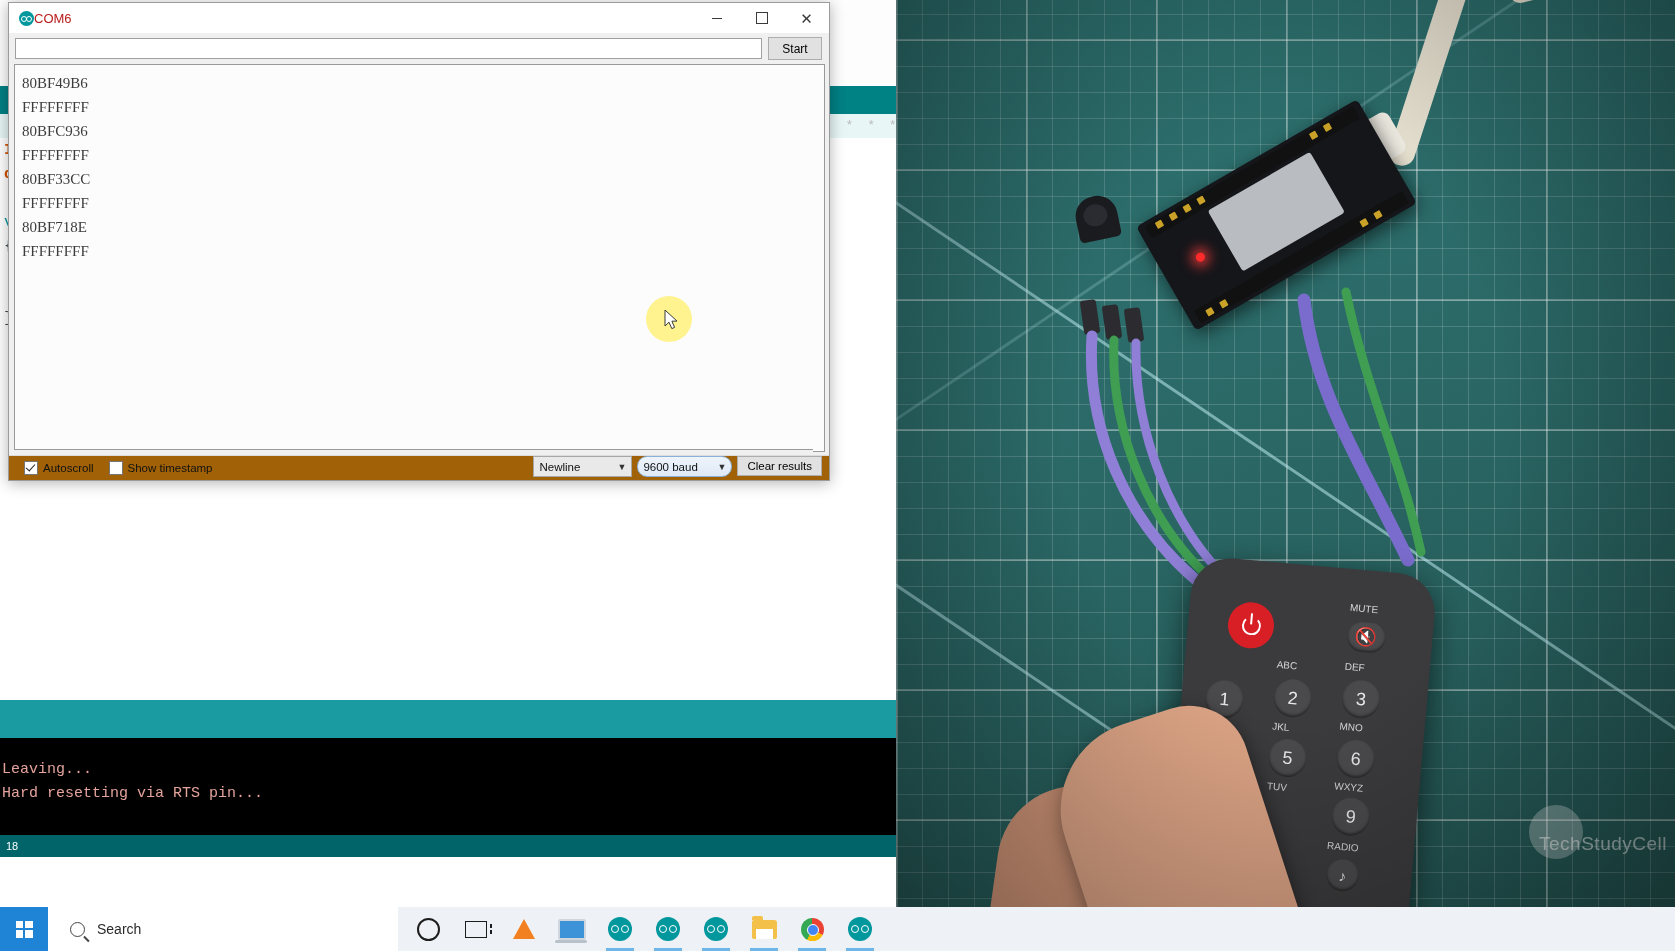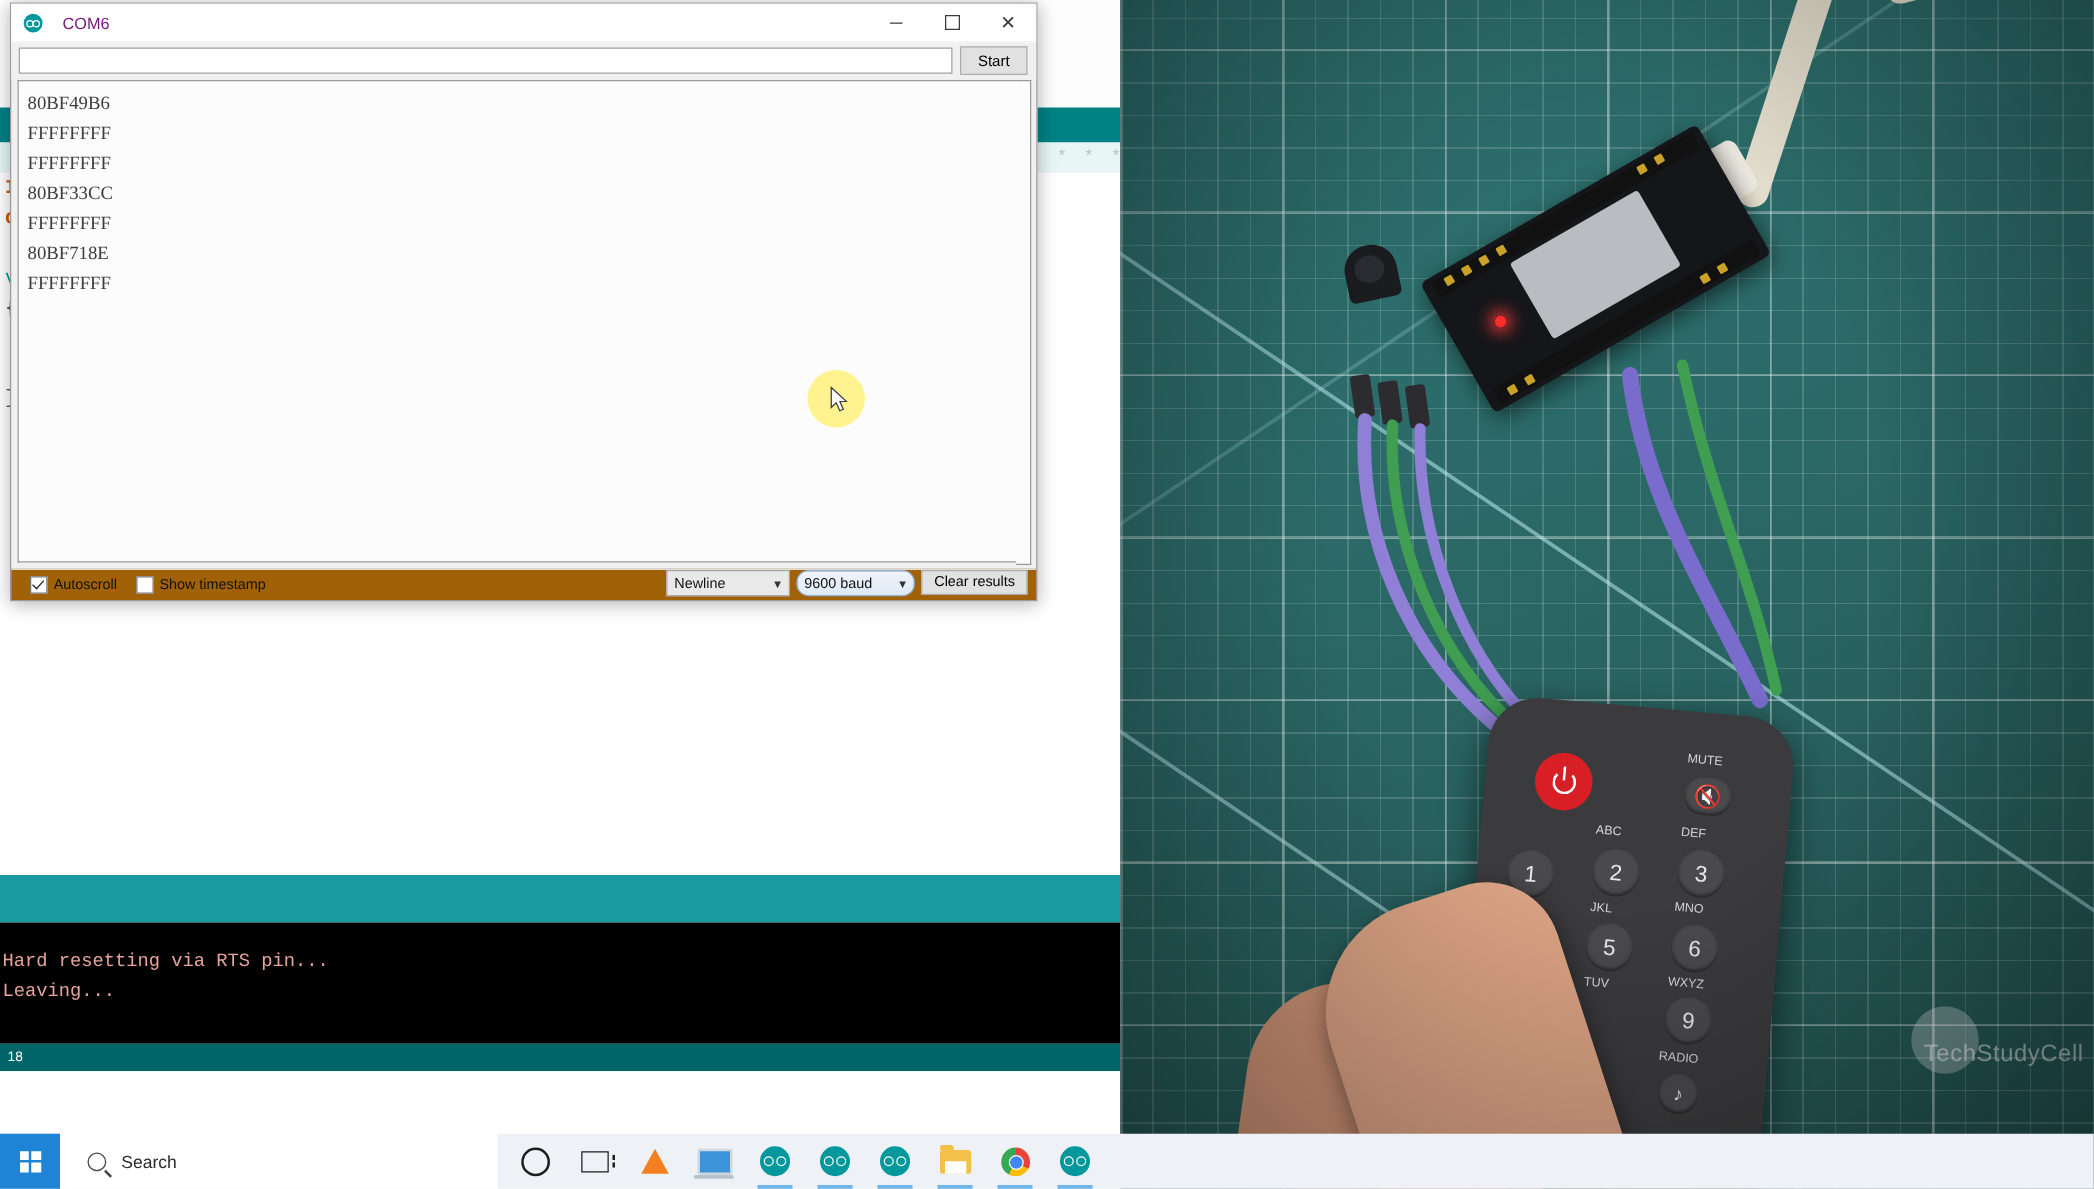--- a/index.html
+++ b/index.html
@@ -39,21 +39,21 @@
   .ide-bottom-pad{position:absolute;left:0;top:857px;width:896px;height:94px;background:#ffffff;}
 
   
   #serialmon{position:absolute;left:8px;top:2px;width:820px;height:477px;background:#f0f0f0;
              border:1px solid #9b9b9b;box-shadow:0 2px 14px rgba(0,0,0,.30);}
   .sm-title{height:30px;background:#ffffff;display:flex;align-items:center;position:relative;border-bottom:1px solid #f0f0f0;}
   .sm-appicon{width:15px;height:15px;border-radius:50%;background:#00979d;margin-left:10px;position:relative;}
   .sm-appicon:before,.sm-appicon:after{content:"";position:absolute;top:5px;width:4px;height:4px;border:1.2px solid #fff;border-radius:50%;}
   .sm-appicon:before{left:2.2px;}
   .sm-appicon:after{right:2.2px;}
-  .sm-title-text{margin-left:16px;font-size:13px;color:#701a75;}
+  .sm-title-text{margin-left:0;font-size:13px;color:#b91c1c;}
   .sm-winbtns{position:absolute;right:0;top:0;height:30px;display:flex;}
   .sm-wb{width:45px;height:30px;display:flex;align-items:center;justify-content:center;cursor:default;}
   .sm-min-glyph{width:10px;height:1px;background:#3a3a3a;}
   .sm-max-glyph{width:10px;height:10px;border:1px solid #3a3a3a;}
   .sm-close-glyph{font-size:15px;color:#3a3a3a;line-height:1;}
 
   .sm-sendrow{height:29px;background:#f0f0f0;display:flex;align-items:center;padding:0 3px;}
   .sm-input{flex:1;height:21px;background:#ffffff;border:1px solid #a0a0a0;margin-left:3px;
             font-size:12px;padding:0 4px;box-sizing:border-box;outline:none;color:#000;}
   .sm-send{width:54px;height:23px;margin-left:6px;margin-right:4px;background:#e1e1e1;
@@ -181,22 +181,22 @@
         <div class="ln"><span class="tok-txt">{</span></div>
         <div class="ln"><span class="tok-txt">  </span><span class="tok-kw">Serial</span><span class="tok-txt">.</span><span class="tok-fn">begin</span><span class="tok-txt">(</span><span class="tok-lit">9600</span><span class="tok-txt">);</span></div>
         <div class="ln"><span class="tok-txt">  irrecv.</span><span class="tok-fn">enableIRIn</span><span class="tok-txt">(); </span><span class="tok-com">// Start the receiver</span></div>
         <div class="ln"><span class="tok-txt">}</span></div>
       </div>
   </div>
 
   <div class="console-head"></div>
   <div id="console">
     <div id="console-lines">
+        <div class="cln">Leaving...</div>
         <div class="cln">Hard resetting via RTS pin...</div>
-        <div class="cln">Leaving...</div>
       </div>
   </div>
 
   <div class="status-bar">
     <span>18</span>
   </div>
   <div class="ide-bottom-pad"></div>
 </div>
 
 <div id="serialmon">
@@ -219,20 +219,21 @@
 
   <div class="sm-sendrow">
     <input class="sm-input" type="text" value="" placeholder="" style="">
     <button class="sm-send">Start</button>
   </div>
 
   <div class="sm-out">
     <div id="sm-out-lines">
         <div class="oline">80BF49B6</div>
         <div class="oline">FFFFFFFF</div>
+        <div class="oline">80BFC936</div>
         <div class="oline">FFFFFFFF</div>
         <div class="oline">80BF33CC</div>
         <div class="oline">FFFFFFFF</div>
         <div class="oline">80BF718E</div>
         <div class="oline">FFFFFFFF</div>
       </div>
   </div>
   <div class="sm-scroll"></div>
 
   <div class="sm-ctrls">

